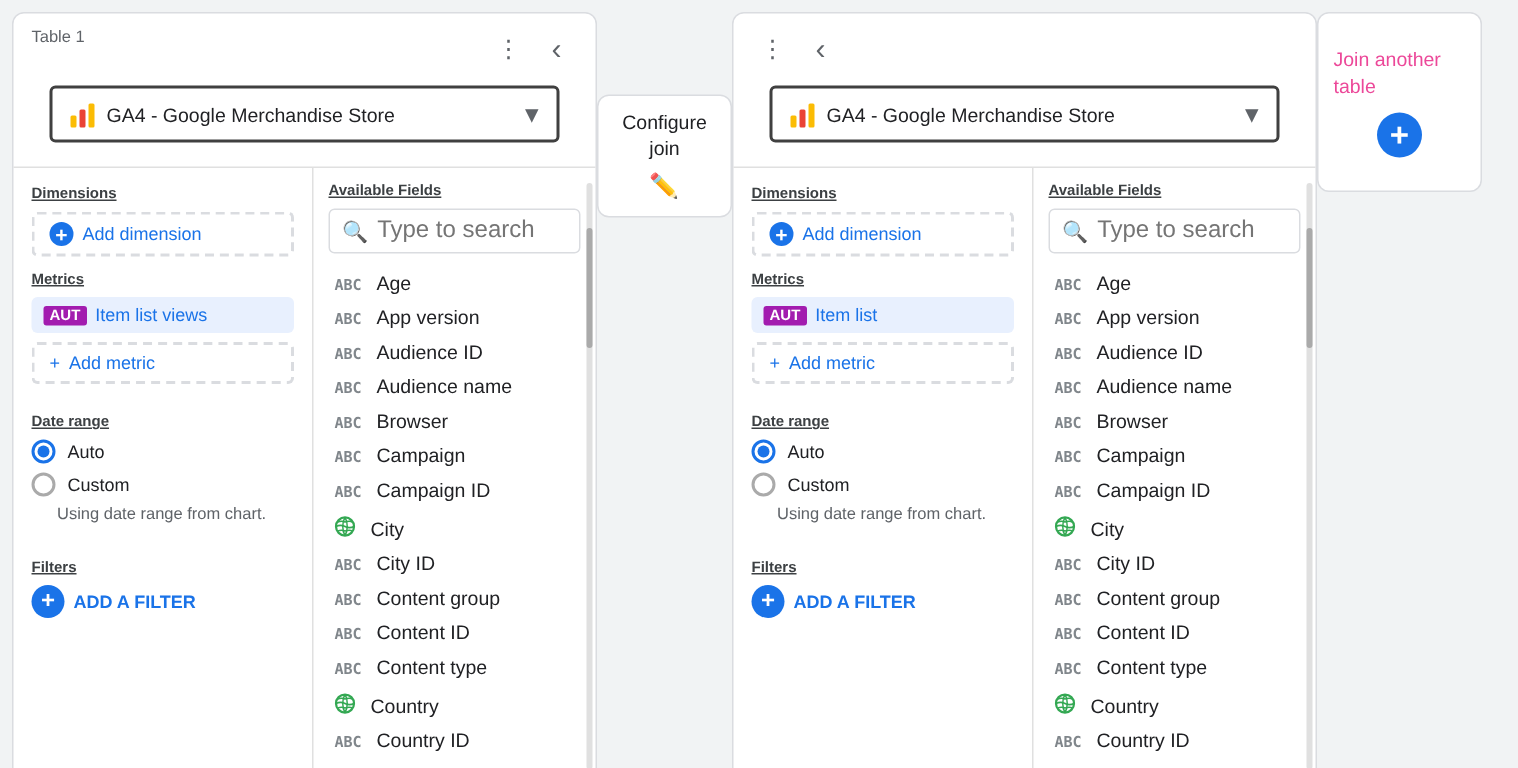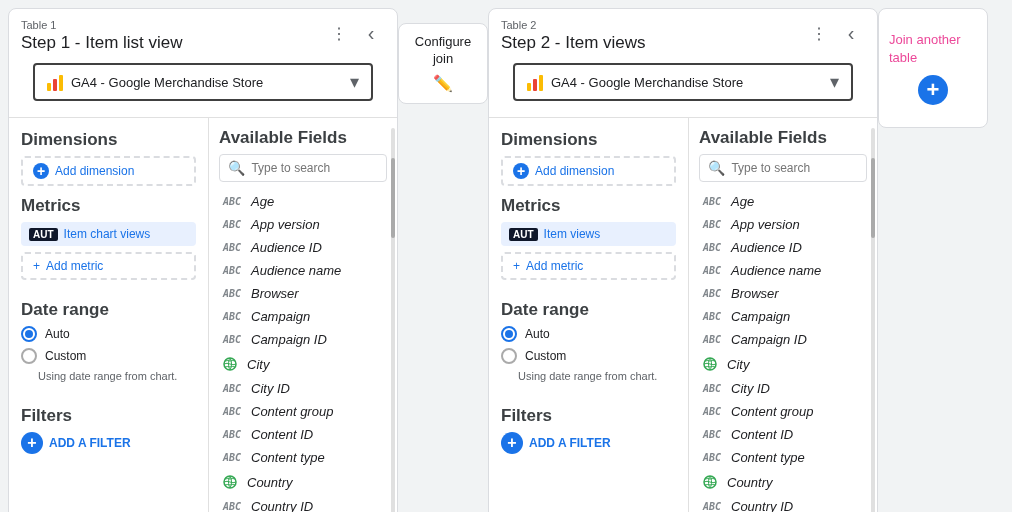--- a/index.html
+++ b/index.html
@@ -118,25 +118,26 @@
     }
 
     .right-section {
       flex: 1;
       padding: 10px;
       overflow-y: auto;
       position: relative;
     }
 
     .section-label {
-      font-size: 17px;
+      font-size: 10px;
       font-weight: 600;
       color: #3c4043;
       margin-bottom: 6px;
       text-transform: none;
+      text-decoration: underline;
     }
 
     .add-dimension-btn {
       display: flex;
       align-items: center;
       gap: 6px;
       border: 2px dashed #dadce0;
       border-radius: 4px;
       padding: 5px 10px;
       cursor: pointer;
@@ -168,21 +169,21 @@
       background: #e8f0fe;
       border-radius: 4px;
       padding: 5px 8px;
       margin-bottom: 6px;
       font-size: 12px;
       color: #1a73e8;
       font-weight: 500;
     }
 
     .metric-chip .aut-badge {
-      background: #0f172a;
+      background: #a21caf;
       color: white;
       font-size: 10px;
       font-weight: 700;
       padding: 1px 4px;
       border-radius: 2px;
     }
 
     .add-metric-btn {
       display: flex;
       align-items: center;
@@ -278,40 +279,39 @@
       gap: 6px;
       margin-bottom: 8px;
       border: 1px solid #dadce0;
       border-radius: 4px;
       padding: 5px 8px;
     }
 
     .search-input {
       border: none;
       outline: none;
-      font-size: 12px;
+      font-size: 16px;
       color: #8b5cf6;
       width: 100%;
       background: transparent;
     }
 
     .field-list {
       list-style: none;
     }
 
     .field-item {
       display: flex;
-      align-items: center;
+      align-items: flex-end;
       gap: 8px;
       padding: 4px 2px;
       font-size: 13px;
       color: #202124;
       cursor: pointer;
       border-radius: 3px;
-      font-style: italic;
     }
 
     .field-type-icon {
       font-size: 10px;
       font-weight: 700;
       color: #80868b;
       width: 22px;
       text-align: center;
       flex-shrink: 0;
       font-family: monospace;
@@ -338,20 +338,21 @@
     
     .join-connector {
       display: flex;
       flex-direction: column;
       align-items: flex-start;
       justify-content: center;
       width: 90px;
       flex-shrink: 0;
       padding-top: 15px;
       position: relative;
+      margin-top: 40px;
     }
 
     .join-box {
       background: #fff;
       border: 1px solid #dadce0;
       border-radius: 8px;
       padding: 10px 14px;
       display: flex;
       flex-direction: column;
       align-items: center;
@@ -424,21 +425,20 @@
     }
   </style>
 </head>
 <body>
 
 <div class="table-panel">
   <div class="panel-header">
     <div class="panel-header-top">
       <div>
         <div class="table-label">Table 1</div>
-        <div class="panel-title">Step 1 - Item list view</div>
       </div>
       <div class="header-actions">
         <button class="icon-btn">
           <span>⋮</span>
         </button>
         <button class="icon-btn">
           <span style="font-size:20px;">‹</span>
         </button>
       </div>
     </div>
@@ -460,21 +460,21 @@
     <div class="left-section">
       <div class="section-label">Dimensions</div>
       <button class="add-dimension-btn">
         <div class="plus-icon">+</div>
         <span>Add dimension</span>
       </button>
 
       <div class="section-label">Metrics</div>
       <div class="metric-chip">
         <span class="aut-badge">AUT</span>
-        <span>Item chart views</span>
+        <span>Item list views</span>
       </div>
       <button class="add-metric-btn">
         <div class="plus-icon">+</div>
         <span>Add metric</span>
       </button>
 
       <div class="date-range-section">
         <div class="section-label">Date range</div>
         <div class="radio-option">
           <div class="radio-circle filled"></div>
@@ -589,24 +589,20 @@
 <div class="join-connector">
   <div class="join-box">
     <span class="join-box-label">Configure join</span>
     <span class="join-edit-icon">✏️</span>
   </div>
 </div>
 
 <div class="table-panel">
   <div class="panel-header">
     <div class="panel-header-top">
-      <div>
-        <div class="table-label">Table 2</div>
-        <div class="panel-title">Step 2 - Item views</div>
-      </div>
       <div class="header-actions">
         <button class="icon-btn">
           <span>⋮</span>
         </button>
         <button class="icon-btn">
           <span style="font-size:20px;">‹</span>
         </button>
       </div>
     </div>
     <div class="datasource-row">
@@ -627,21 +623,21 @@
     <div class="left-section">
       <div class="section-label">Dimensions</div>
       <button class="add-dimension-btn">
         <div class="plus-icon">+</div>
         <span>Add dimension</span>
       </button>
 
       <div class="section-label">Metrics</div>
       <div class="metric-chip">
         <span class="aut-badge">AUT</span>
-        <span>Item views</span>
+        <span>Item list</span>
       </div>
       <button class="add-metric-btn">
         <div class="plus-icon">+</div>
         <span>Add metric</span>
       </button>
 
       <div class="date-range-section">
         <div class="section-label">Date range</div>
         <div class="radio-option">
           <div class="radio-circle filled"></div>

